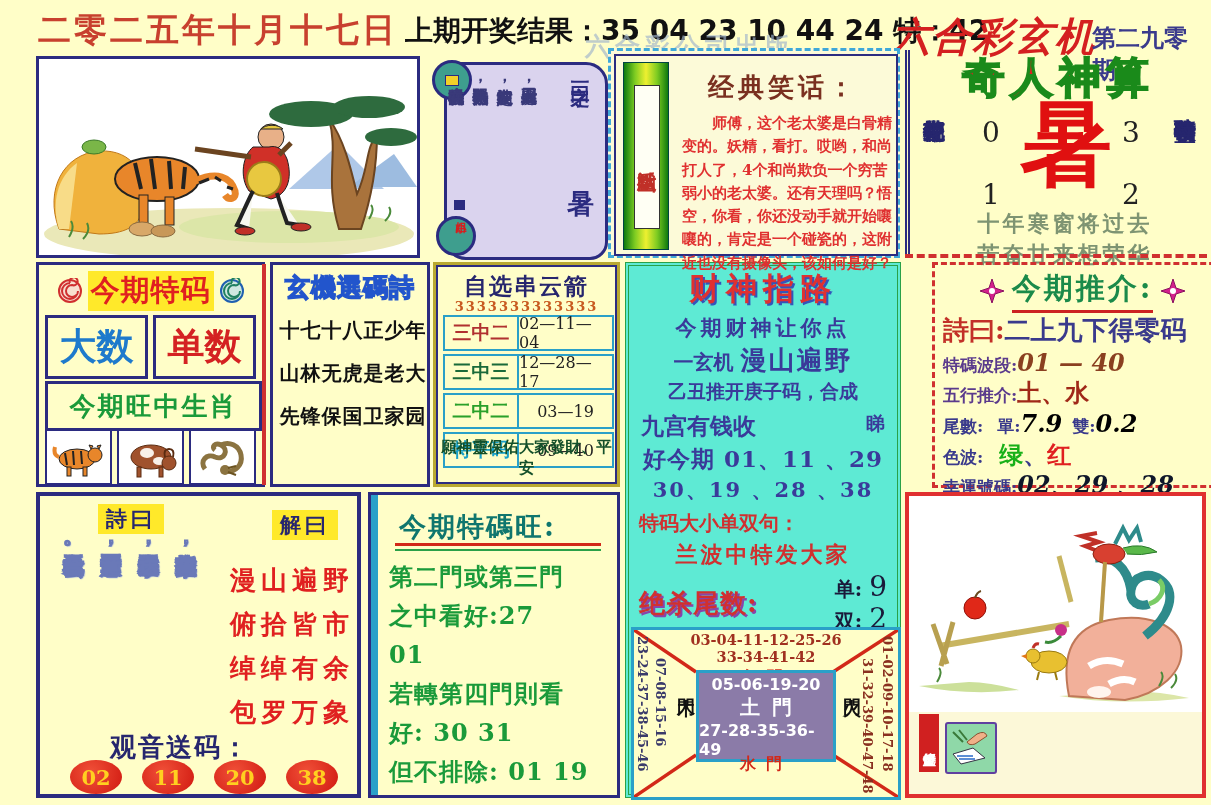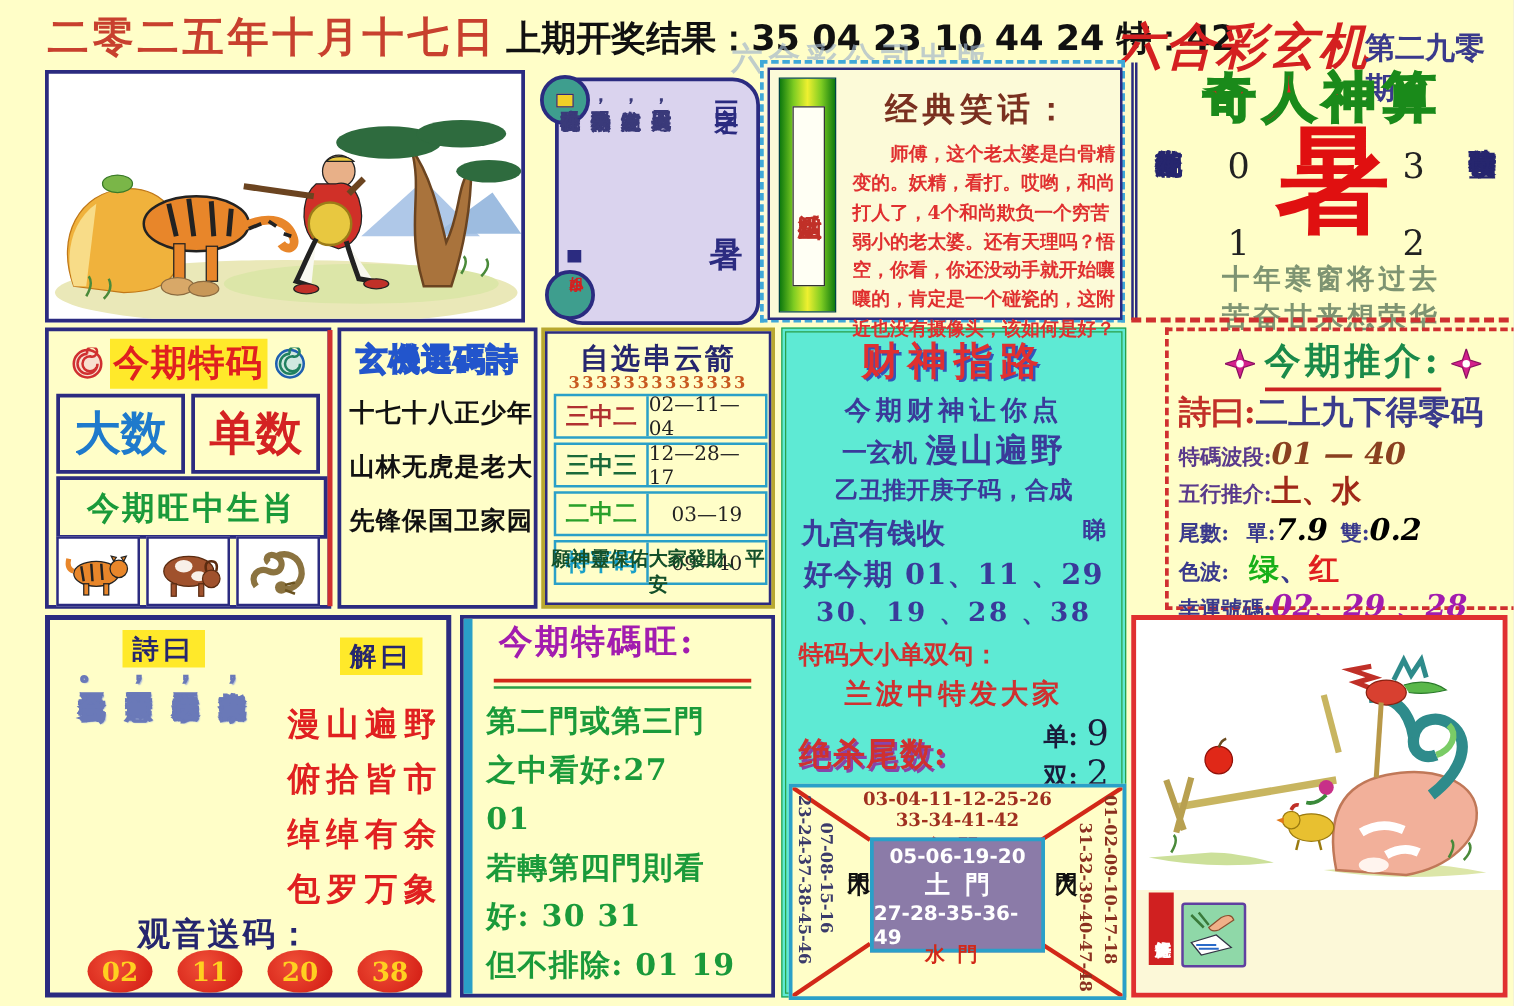--- a/index.html
+++ b/index.html
@@ -131,21 +131,21 @@
      text-shadow:1px 1px 1px #AAB8D8;line-height:1.12;}
   .jie-lines{position:absolute;left:186px;top:62px;width:132px;text-align:center;}
   .jie-line{font-size:26px;font-weight:bold;color:#E02020;letter-spacing:5px;line-height:44px;white-space:nowrap;}
   .guanyin{position:absolute;left:70px;top:234px;font-size:26px;font-weight:bold;color:#26266E;letter-spacing:2px;}
   .balls{position:absolute;left:30px;top:264px;width:280px;display:flex;gap:20px;text-align:center;}
   .ball{width:52px;height:34px;border-radius:50%;background:radial-gradient(circle at 40% 35%,#F05038,#D01810);
      display:flex;align-items:center;justify-content:center;font-size:21px;font-weight:bold;color:#FFD020;}
 
   .boxJ{left:368px;top:492px;width:252px;height:306px;border:3px solid #2B2B80;}
   .boxJ::before{content:"";position:absolute;left:0;top:0;width:7px;height:100%;background:#2AA0C8;}
-  .wang-title{position:absolute;left:28px;top:0;font-size:27px;font-weight:bold;color:#a21caf;letter-spacing:2px;}
+  .wang-title{position:absolute;left:28px;top:14px;font-size:27px;font-weight:bold;color:#0f766e;letter-spacing:2px;}
   .wang-ul{position:absolute;left:24px;top:48px;width:206px;height:3px;background:#D22818;}
   .wang-ul2{position:absolute;left:24px;top:54px;width:206px;height:2px;background:#2AA048;}
   .wang-lines{position:absolute;left:18px;top:62px;width:220px;}
   .wang-line{font-size:24px;font-weight:bold;color:#1A9A3A;line-height:39px;letter-spacing:1px;}
 
   .boxK{left:905px;top:492px;width:301px;height:306px;border:4px solid #E03030;background:#fff;}
   .boxK-strip{position:absolute;left:0;bottom:0;width:100%;height:82px;background:#FCF8D8;}
   .jiehua-lab{position:absolute;left:10px;bottom:22px;width:20px;height:58px;background:#D02020;color:#fff;
      font-size:13px;font-weight:bold;writing-mode:vertical-rl;text-orientation:upright;
      display:flex;align-items:center;justify-content:center;}
@@ -421,21 +421,21 @@
       <span class="tj-val tj-it">0.2</span>
       </div>
     <div class="tj-row">
         <span class="tj-lab tj-navy">色波:</span>
       <span class="tj-val" style="color:#18B018;margin-left:16px">绿</span>
       <span class="tj-val tj-navy">、</span>
       <span class="tj-val" style="color:#E02020">红</span>
       </div>
     <div class="tj-row">
         <span class="tj-lab tj-navy">幸運號碼:</span>
-      <span class="tj-val tj-it" style="color:#a21caf">02、29 、28</span>
+      <span class="tj-val tj-it" style="color:#0f172a">02、29 、28</span>
       </div>
   </div>
 
   <div class="abs boxI">
     <div class="abs lab-chip" style="left:58px;top:8px;">詩曰</div>
     <div class="abs lab-chip" style="left:232px;top:14px;">解曰</div>
     <div class="shiyue-cols">
       <div class="shiyue-col vert">玄机中看三九合。</div>
       <div class="shiyue-col vert">回首三四要留意，</div>
       <div class="shiyue-col vert">三字来头七相送，</div>

